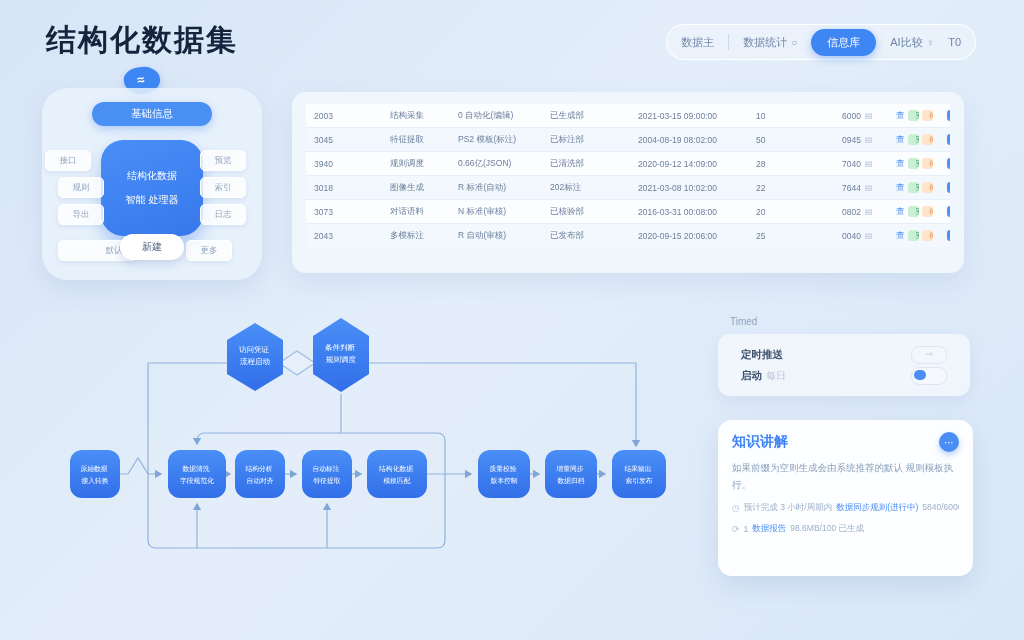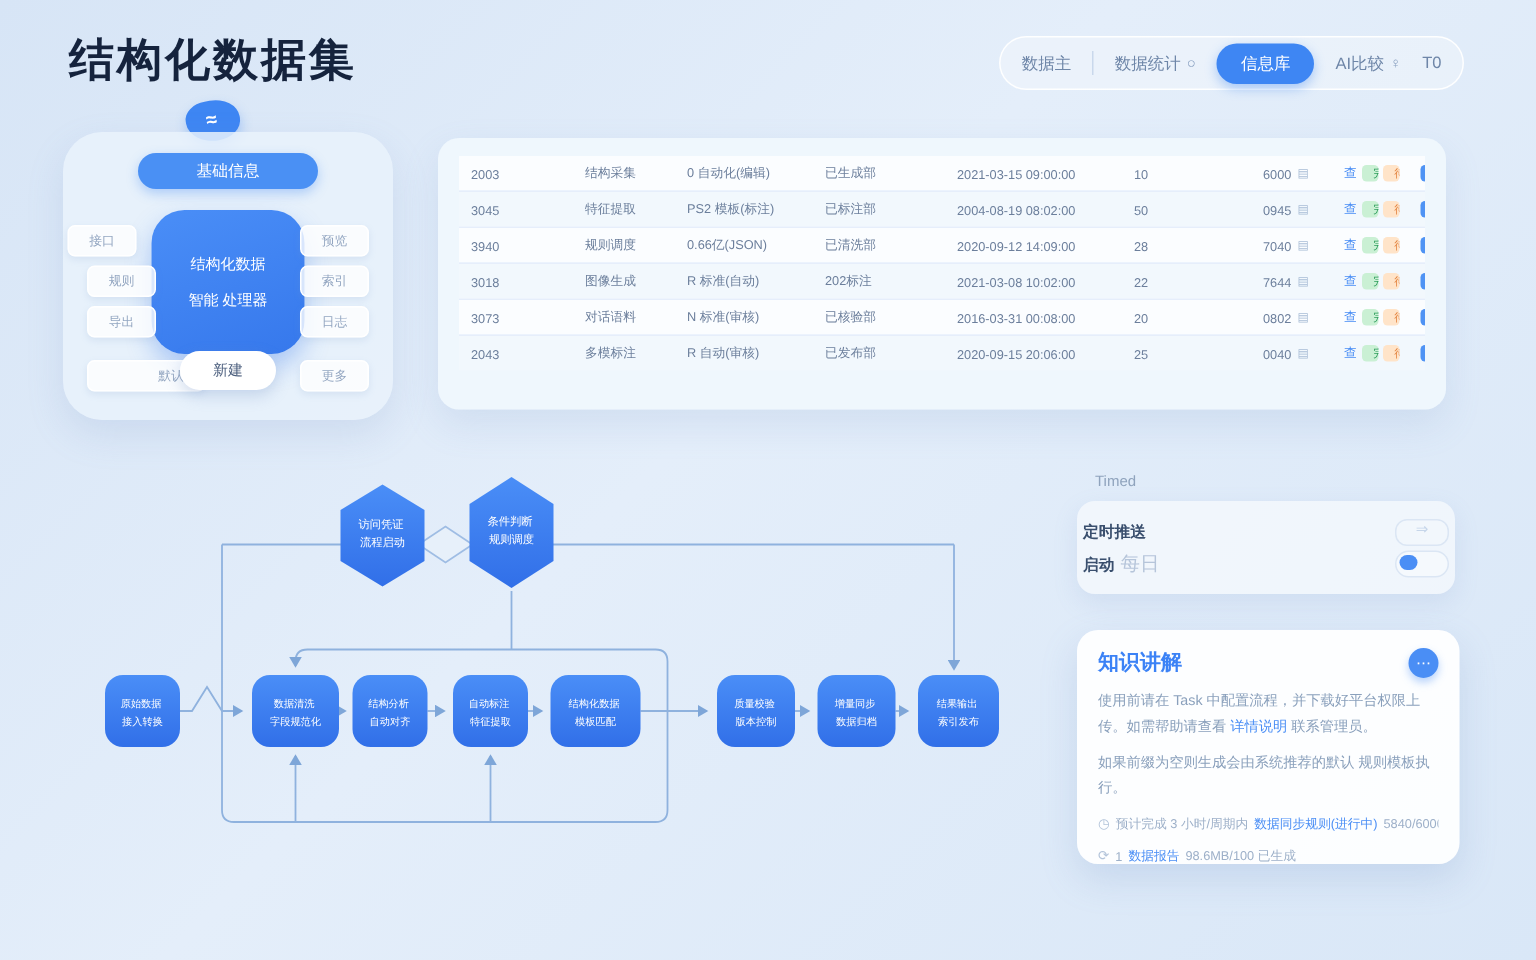--- a/index.html
+++ b/index.html
@@ -58,24 +58,24 @@
   .tag-orange{background:#ffe4c9;color:#e2813c;}
   .tag-blue{background:#4f93f4;color:#fff;}
   .ops-gap{width:6px;}
 
   
   .flow-svg{left:40px;top:318px;}
 
   
   .timed-label{left:730px;top:316px;font-size:10px;color:#8fa3bd;}
   .sched-card{left:718px;top:334px;width:252px;height:62px;border-radius:12px;
-    background:rgba(255,255,255,.55);box-shadow:0 6px 16px rgba(120,150,200,.15);padding:10px 4px;box-sizing:border-box;}
+    background:rgba(255,255,255,.55);box-shadow:0 6px 16px rgba(120,150,200,.15);padding:10px 23px;box-sizing:border-box;}
   .sched-row{display:flex;align-items:center;justify-content:space-between;height:21px;}
   .sched-label{font-size:10.5px;color:#3a4f6e;font-weight:bold;}
-  .sched-sub{font-size:13px;color:#b6c5da;font-weight:normal;margin-left:4px;}
+  .sched-sub{font-size:10px;color:#b6c5da;font-weight:normal;margin-left:4px;}
   .ctrl-arrow{width:34px;height:16px;border:1px solid #dbe6f4;border-radius:8px;background:#f2f7fc;
     color:#c6d6ea;font-size:10px;text-align:center;line-height:14px;cursor:pointer;}
   .toggle{width:34px;height:16px;border:1px solid #dbe6f4;border-radius:9px;background:#f5f9fd;position:relative;cursor:pointer;}
   .toggle .knob{position:absolute;left:2px;top:2px;width:12px;height:10px;border-radius:5px;background:#4a8ef5;}
 
   .info-card{left:718px;top:420px;width:255px;height:156px;border-radius:14px;background:rgba(255,255,255,.92);
     box-shadow:0 10px 24px rgba(120,150,200,.22);padding:12px 14px;box-sizing:border-box;}
   .info-head{display:flex;align-items:center;justify-content:space-between;}
   .info-title{font-size:14px;font-weight:bold;color:#3b82f6;}
   .info-circle-btn{width:20px;height:20px;border-radius:50%;background:#4a8ef5;color:#fff;font-size:10px;
@@ -114,21 +114,21 @@
     <span>结构化数据</span>
     <span>智能 处理器</span>
   </div>
   <div class="abs lp-pill" style="left:3px;top:62px;">接口</div>
   <div class="abs lp-pill" style="left:16px;top:89px;">规则</div>
   <div class="abs lp-pill" style="left:16px;top:116px;">导出</div>
   <div class="abs lp-pill" style="right:16px;top:62px;">预览</div>
   <div class="abs lp-pill" style="right:16px;top:89px;">索引</div>
   <div class="abs lp-pill" style="right:16px;top:116px;">日志</div>
   <div class="abs lp-pill" style="left:16px;top:152px;padding-left:33px;">默认</div>
-  <div class="abs lp-pill" style="right:16px;top:152px;">更多</div>
+  <div class="abs lp-pill" style="right:30px;top:152px;">更多</div>
   <div class="abs lp-new-btn">新建</div>
 </div>
 
 <div class="abs table-card">
 
   <div class="tgrid trow">
     <span>2003</span>
     <span>结构采集</span>
     <span>0 自动化(编辑)</span>
     <span>已生成部</span>
@@ -377,23 +377,20 @@
         <span class="knob"></span>
       </span>
   </div>
 </div>
 
 <div class="abs info-card">
   <div class="info-head">
     <span class="info-title">知识讲解</span>
     <span class="info-circle-btn">⋯</span>
   </div>
-  <div class="info-para">
-    <span>使用前请在 Task 中配置流程，并下载好平台权限上传。如需帮助请查看 </span><span class="info-link">详情说明</span><span> 联系管理员。</span>
-  </div>
   <div class="info-para">如果前缀为空则生成会由系统推荐的默认 规则模板执行。</div>
   <div class="info-meta">
     <span class="meta-icon">◷</span>
     <span>预计完成 3 小时/周期内 </span>
       <span class="info-link">数据同步规则(进行中)</span>
       <span> 5840/6000 · 保留 5 天</span>
   </div>
   <div class="info-meta">
     <span class="meta-icon">⟳</span>
     <span>1 </span>

